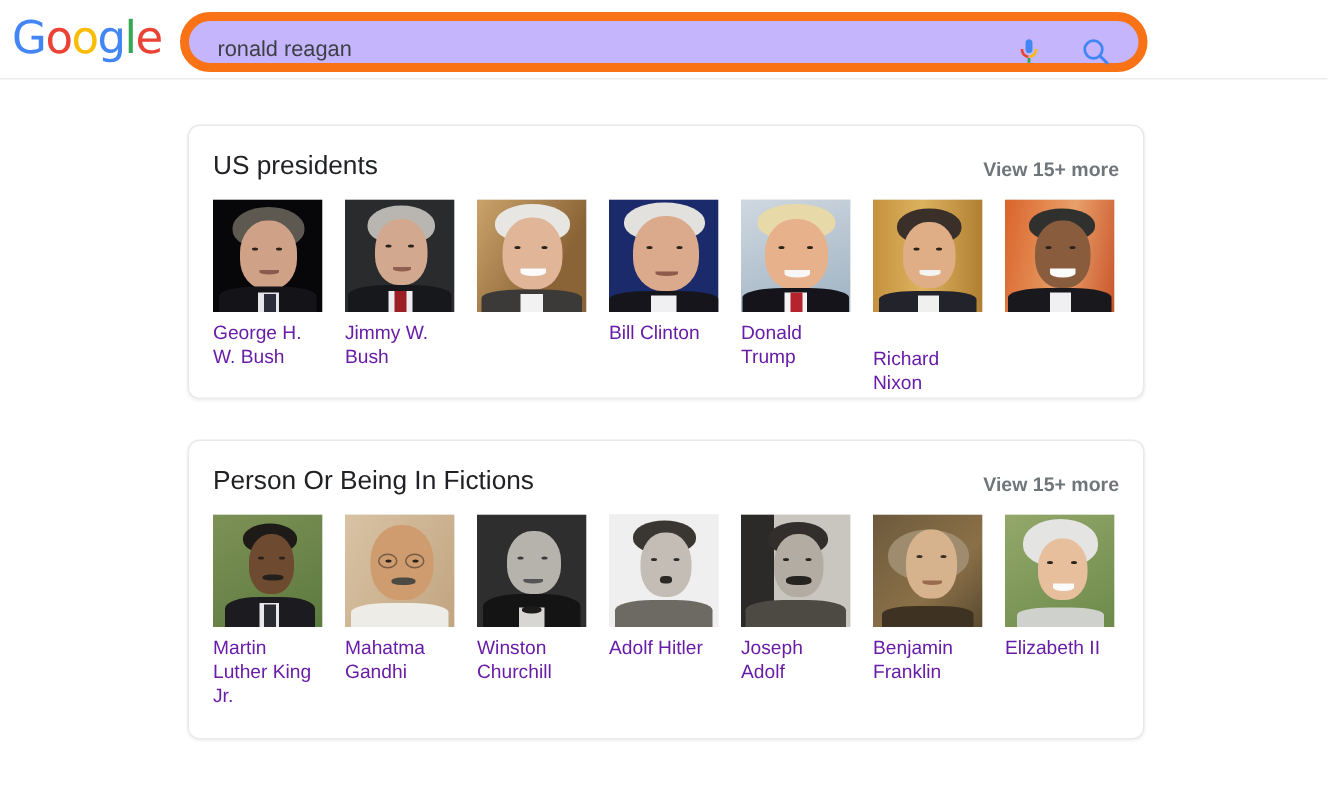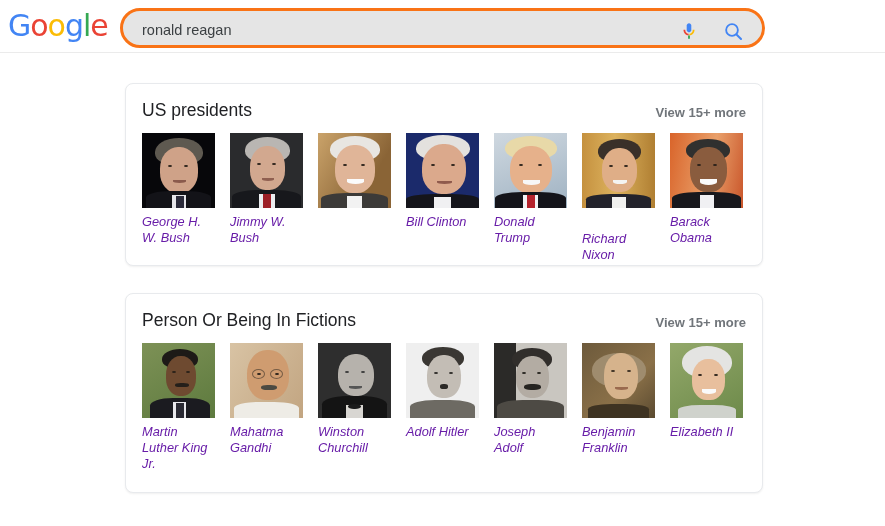--- a/index.html
+++ b/index.html
@@ -31,22 +31,22 @@
   .g1 { color: #4285f4; }
   .o1 { color: #ea4335; }
   .o2 { color: #fbbc05; }
   .g2 { color: #4285f4; }
   .l1 { color: #34a853; }
   .e1 { color: #ea4335; }
 
   #searchbox {
     position: absolute; left: 120px; top: 8px;
     width: 645px; height: 40px;
-    background: #e5e5e5;
-    border: 3px solid #f97316;
+    background: #c4b5fd;
+    border: 6px solid #f97316;
     border-radius: 21px;
   }
   #search-input {
     position: absolute; left: 17px; top: 0;
     width: 540px; height: 38px;
     border: none; outline: none; background: transparent;
     font-family: "Liberation Sans", sans-serif;
     font-size: 14.5px; color: #3c4043;
   }
   #mic-icon {
@@ -82,21 +82,20 @@
   }
 
   .tiles {
     position: absolute; left: 16px; top: 49px;
     width: 608px;
   }
   .tile {
     position: absolute; top: 0;
     width: 66px;
     cursor: pointer;
-    font-style: italic;
   }
   .thumb {
     width: 73px; height: 75px;
     overflow: hidden;
     position: relative;
     background: #e8e8e8;
   }
   .tile-label {
     margin-top: 6px;
     font-size: 12.8px;
@@ -247,22 +246,20 @@
       <div class="thumb">
         <div class="bg" style="background:linear-gradient(100deg,#d9642a,#e9a06a 55%,#c9552a)"></div>
         <div class="hair" style="left:16px;top:6px;width:44px;height:22px;background:#30302f"></div>
         <div class="face" style="left:20px;top:14px;width:37px;height:45px;background:#8a5c3e"></div>
         <div class="eyeL" style="left:27px;top:31px"></div>
         <div class="eyeR" style="left:43px;top:31px"></div>
         <div class="mouth" style="left:30px;top:46px;width:17px;height:6px;background:#fbfbfb;border-radius:0 0 60% 60%"></div>
         <div class="suit" style="left:2px;width:69px;height:16px;background:#18181d"></div>
         <div class="shirt" style="left:30px;width:14px;height:13px;background:#f0f0f3"></div>
       </div>
-      <div class="tile-label" style="white-space: pre-line;">Barack
-Obama</div>
     </div>
 
   </div>
 </div>
 
 <div class="card" id="card-fictions">
   <div class="card-title">Person Or Being In Fictions</div>
   <div class="card-more">View 15+ more</div>
 
   <div class="tiles">

